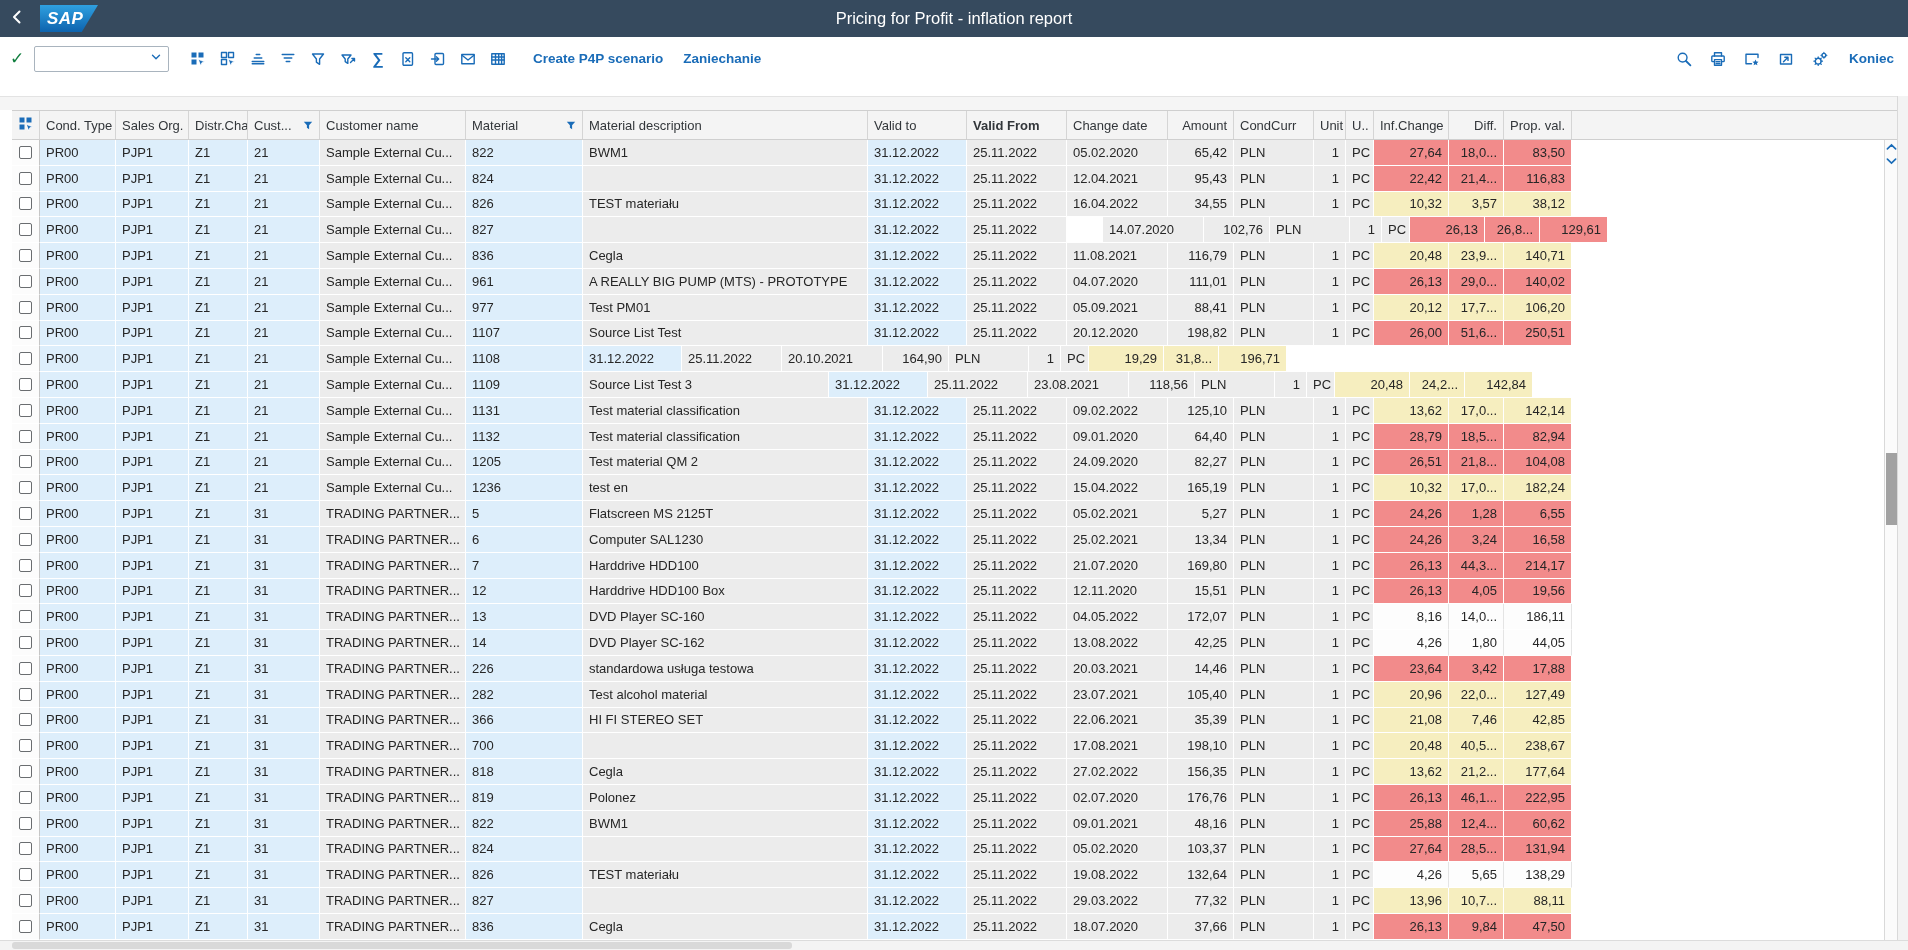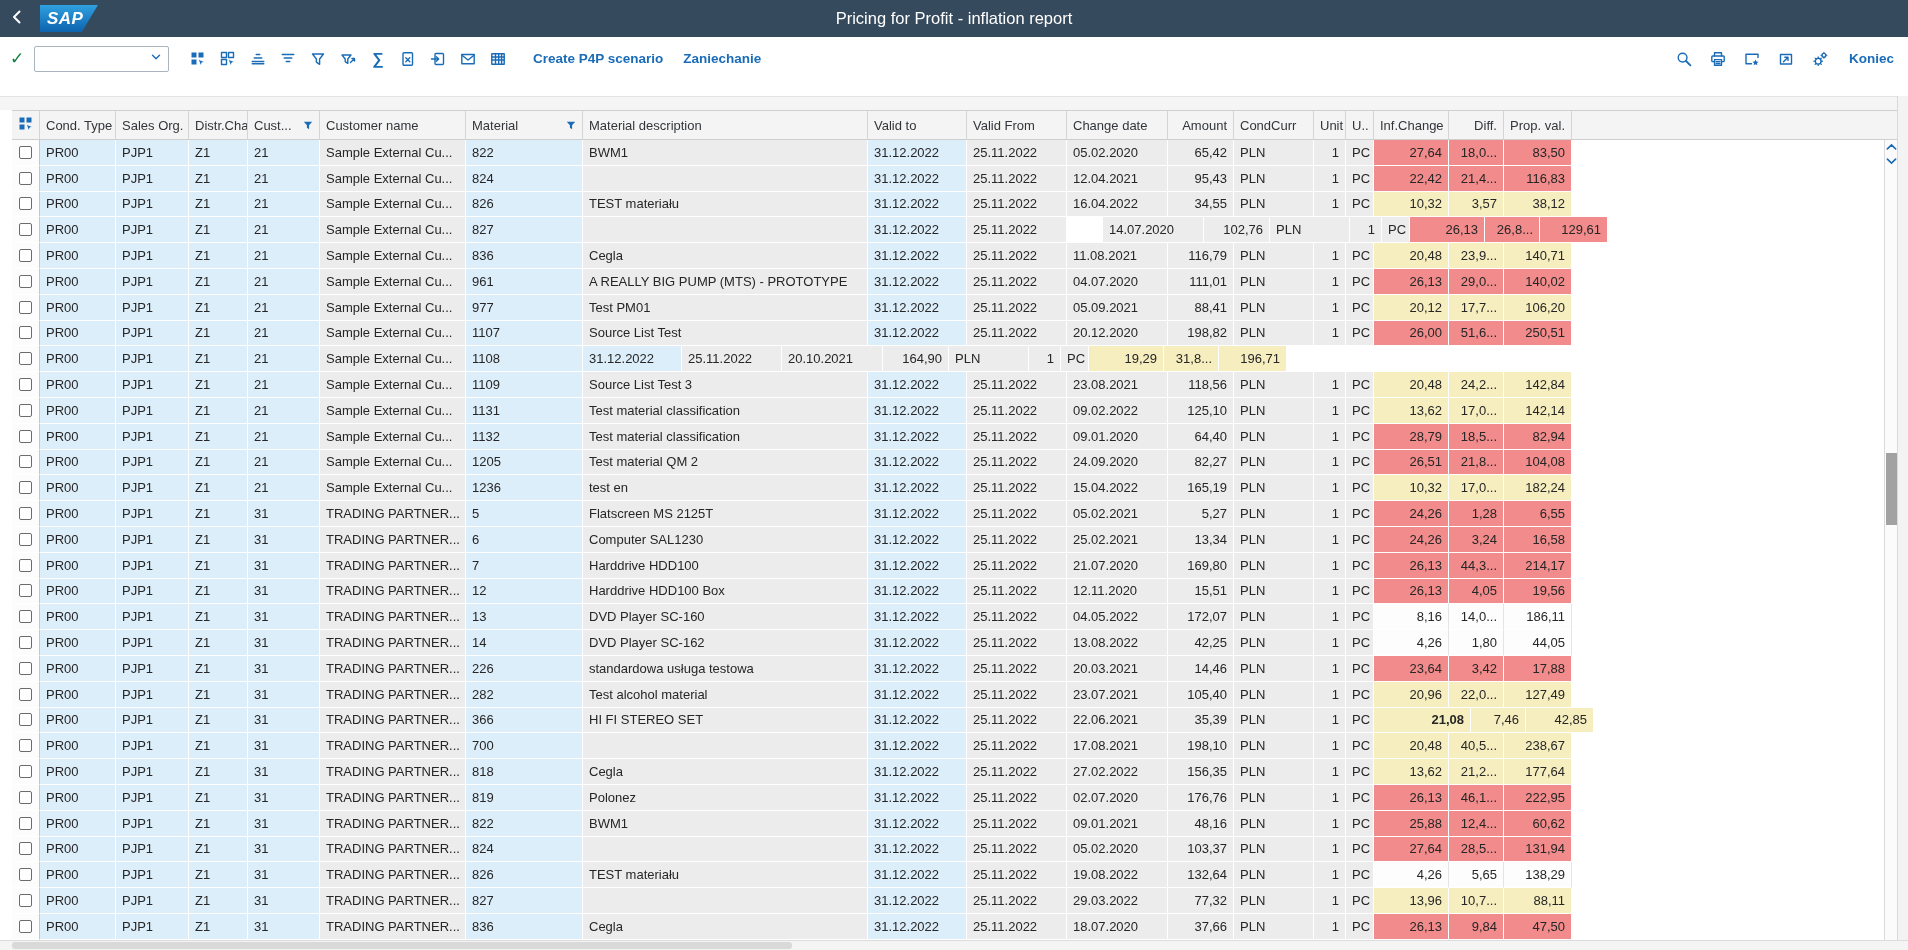--- a/index.html
+++ b/index.html
@@ -250,21 +250,21 @@
           <path d="M0.8 0.8h8.4L6.1 4.3v3.9L3.9 6.7V4.3z" fill="#1a6cb8"></path>
         </svg>
       </span>
     </div>
     <div class="hcell" style="width: 285px; flex: 0 0 auto;">
       <span>Material description</span>
     </div>
     <div class="hcell" style="width: 99px; flex: 0 0 auto;">
       <span>Valid to</span>
     </div>
-    <div class="hcell" style="width: 100px; flex: 0 0 auto;">
+    <div class="hcell" style="width: 100px; flex: 0 0 auto; font-weight: bold;">
       <span>Valid From</span>
     </div>
     <div class="hcell" style="width: 101px; flex: 0 0 auto;">
       <span>Change date</span>
     </div>
     <div class="hcell r" style="width: 66px; flex: 0 0 auto;">
       <span>Amount</span>
     </div>
     <div class="hcell" style="width: 80px; flex: 0 0 auto;">
       <span>CondCurr</span>
@@ -487,21 +487,21 @@
     <div class="row">
       <div class="cell c-sel" style="width: 28px; flex: 0 0 auto;">
         <div class="cbox"></div>
       </div>
       <div class="cell c-blue" style="width: 76px; flex: 0 0 auto;">PR00</div>
       <div class="cell c-blue" style="width: 73px; flex: 0 0 auto;">PJP1</div>
       <div class="cell c-blue" style="width: 59px; flex: 0 0 auto;">Z1</div>
       <div class="cell c-blue" style="width: 72px; flex: 0 0 auto;">21</div>
       <div class="cell c-gray" style="width: 146px; flex: 0 0 auto;">Sample External Cu...</div>
       <div class="cell c-blue" style="width: 117px; flex: 0 0 auto;">1109</div>
-      <div class="cell c-gray" style="width: 285px; flex: 0 0 auto;">Source List Test 3</div>
+      <div class="cell c-gray" style="width: 246px; flex: 0 0 auto;">Source List Test 3</div>
       <div class="cell c-blue" style="width: 99px; flex: 0 0 auto;">31.12.2022</div>
       <div class="cell c-gray" style="width: 100px; flex: 0 0 auto;">25.11.2022</div>
       <div class="cell c-gray" style="width: 101px; flex: 0 0 auto;">23.08.2021</div>
       <div class="cell c-gray r" style="width: 66px; flex: 0 0 auto;">118,56</div>
       <div class="cell c-gray" style="width: 80px; flex: 0 0 auto;">PLN</div>
       <div class="cell c-gray r" style="width: 32px; flex: 0 0 auto;">1</div>
       <div class="cell c-gray" style="width: 28px; flex: 0 0 auto;">PC</div>
       <div class="cell st-yellow r" style="width: 75px; flex: 0 0 auto;">20,48</div>
       <div class="cell st-yellow r" style="width: 55px; flex: 0 0 auto;">24,2...</div>
       <div class="cell st-yellow r" style="width: 68px; flex: 0 0 auto;">142,84</div>
@@ -781,21 +781,21 @@
       <div class="cell c-gray" style="width: 146px; flex: 0 0 auto;">TRADING PARTNER...</div>
       <div class="cell c-blue" style="width: 117px; flex: 0 0 auto;">366</div>
       <div class="cell c-gray" style="width: 285px; flex: 0 0 auto;">HI FI STEREO SET</div>
       <div class="cell c-blue" style="width: 99px; flex: 0 0 auto;">31.12.2022</div>
       <div class="cell c-gray" style="width: 100px; flex: 0 0 auto;">25.11.2022</div>
       <div class="cell c-gray" style="width: 101px; flex: 0 0 auto;">22.06.2021</div>
       <div class="cell c-gray r" style="width: 66px; flex: 0 0 auto;">35,39</div>
       <div class="cell c-gray" style="width: 80px; flex: 0 0 auto;">PLN</div>
       <div class="cell c-gray r" style="width: 32px; flex: 0 0 auto;">1</div>
       <div class="cell c-gray" style="width: 28px; flex: 0 0 auto;">PC</div>
-      <div class="cell st-yellow r" style="width: 97px; flex: 0 0 auto; font-weight: bold;">21,08</div>
+      <div class="cell st-yellow r" style="width: 75px; flex: 0 0 auto;">21,08</div>
       <div class="cell st-yellow r" style="width: 55px; flex: 0 0 auto;">7,46</div>
       <div class="cell st-yellow r" style="width: 68px; flex: 0 0 auto;">42,85</div>
     </div>
     <div class="row">
       <div class="cell c-sel" style="width: 28px; flex: 0 0 auto;">
         <div class="cbox"></div>
       </div>
       <div class="cell c-blue" style="width: 76px; flex: 0 0 auto;">PR00</div>
       <div class="cell c-blue" style="width: 73px; flex: 0 0 auto;">PJP1</div>
       <div class="cell c-blue" style="width: 59px; flex: 0 0 auto;">Z1</div>

